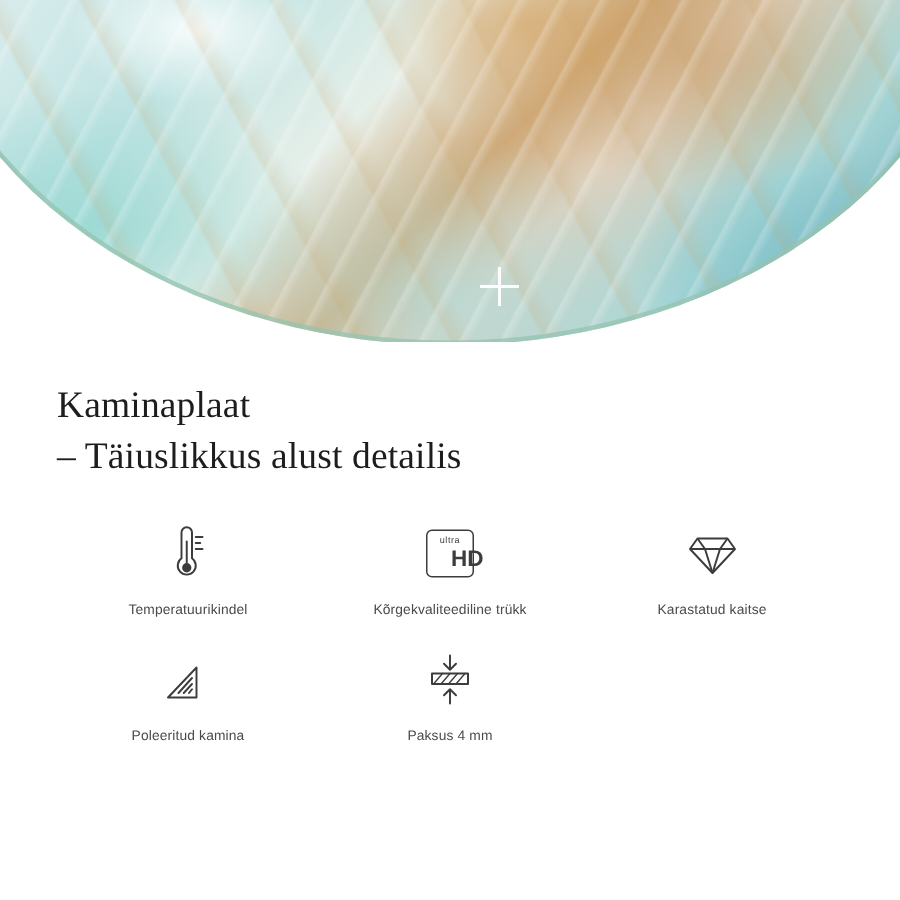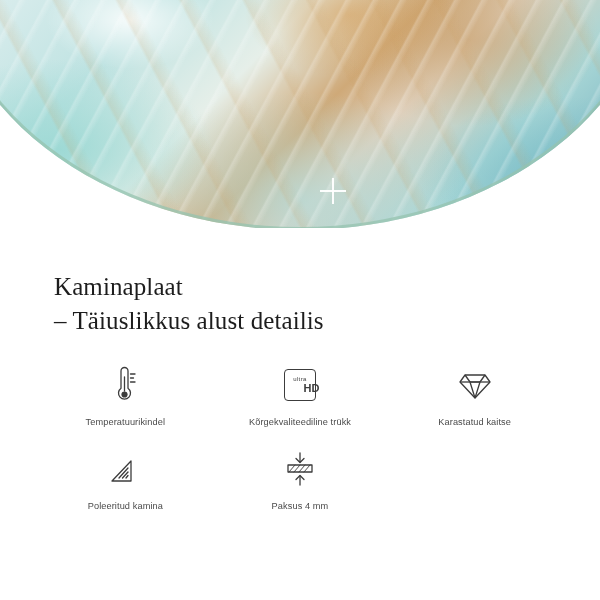--- a/index.html
+++ b/index.html
@@ -104,21 +104,21 @@
   .content {
     position: relative;
     padding: 26px 38px 0 38px;
   }
   .title {
     font-family: "Liberation Serif", serif;
     font-size: 25px;
     font-weight: 400;
     color: #1d1d1d;
     line-height: 1.34;
-    margin: 16px;
+    margin: 0;
     letter-spacing: 0.1px;
   }
   .title .line2 { display: block; }
 
   .desc {
     margin: 20px 0 0 0;
     font-size: 11.3px;
     line-height: 2.0;
     color: #3a3a3a;
     max-width: 532px;
@@ -162,21 +162,21 @@
     align-items: center;
     justify-content: center;
     line-height: 1;
   }
   .ultrahd-box .u {
     font-size: 6px;
     letter-spacing: 0.4px;
     color: #3c3c3c;
   }
   .ultrahd-box .hd {
-    font-size: 11px;
+    font-size: 15px;
     font-weight: bold;
     color: #3c3c3c;
     margin-top: 1px;
     padding-left: 23px;
   }
 </style>
 </head>
 <body>
 
 <div class="page">

